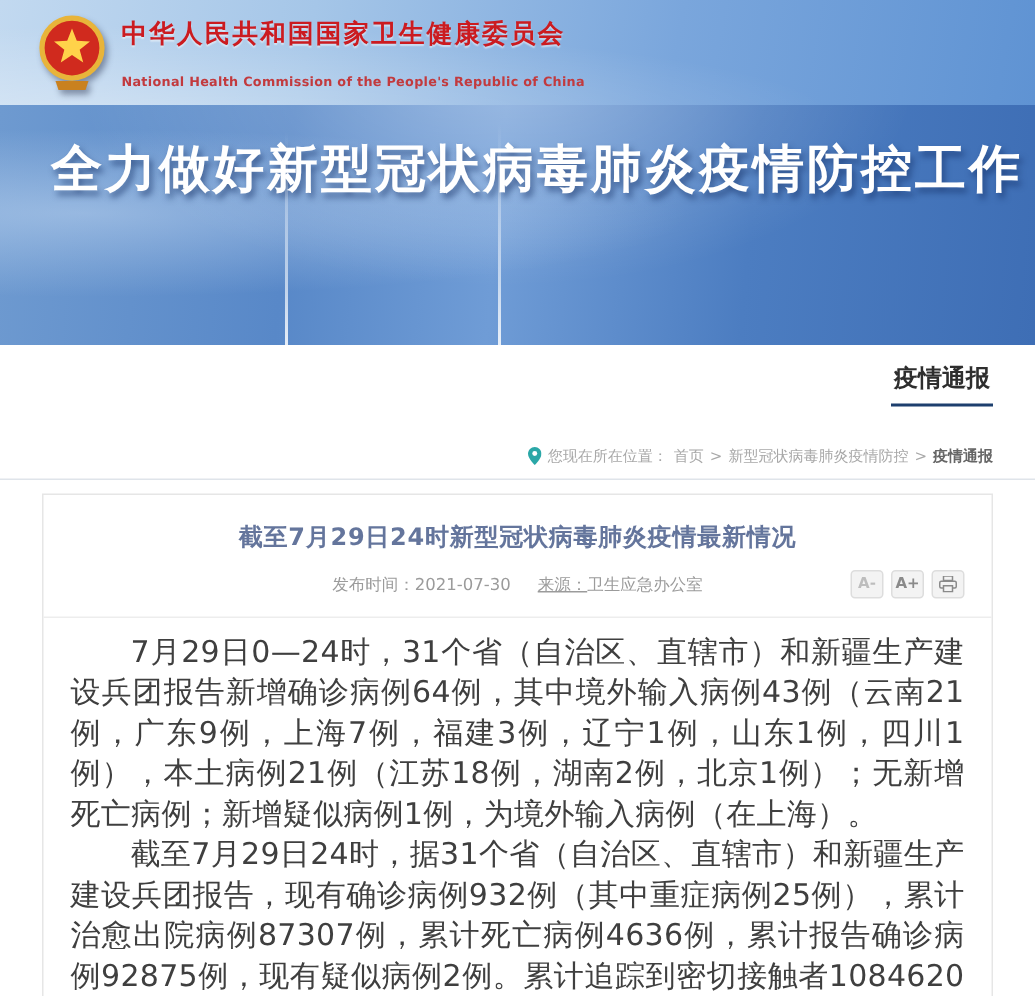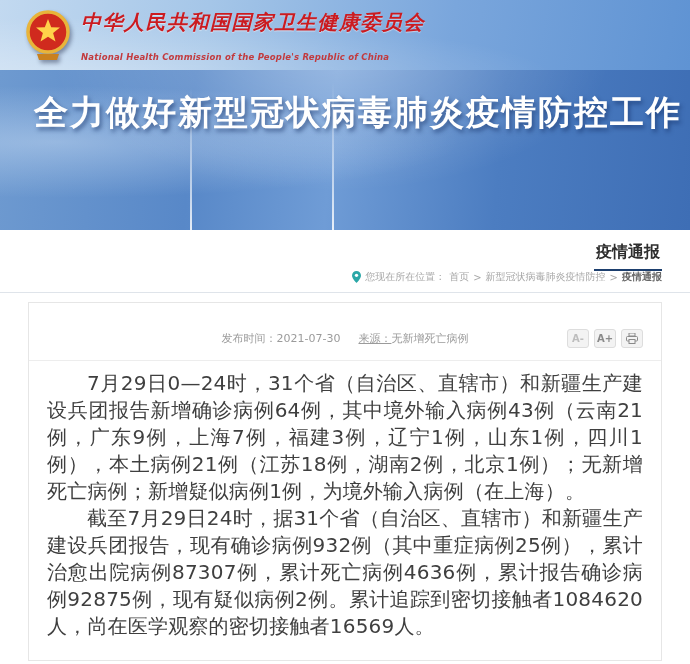--- a/index.html
+++ b/index.html
@@ -14,26 +14,26 @@
   .site-header {
     height: 70px;
     background:
       radial-gradient(ellipse at 12% 110%, rgba(255,255,255,.35), transparent 55%),
       linear-gradient(100deg, #c2d9f0 0%, #a5c6e8 30%, #7aa6dc 65%, #5f93d3 100%);
     display: flex; align-items: center; padding-left: 25px;
   }
   .emblem { width: 46px; height: 50px; flex: 0 0 auto; filter: drop-shadow(2px 3px 2px rgba(30,40,70,.45)); }
   .header-text { margin-left: 10px; }
   .site-title {
-    font-size: 20px; font-weight: bold; letter-spacing: 1.5px;
-    color: var(--accent-red, #cb1b20); text-shadow: 0 1px 1px rgba(255,255,255,.5); font-style: italic;
+    font-size: 17px; font-weight: bold; letter-spacing: 1.5px;
+    color: var(--accent-red, #cb1b20); text-shadow: 0 1px 1px rgba(255,255,255,.5);
   }
   .site-subtitle {
     margin-top: 16px; font-size: 8.5px; letter-spacing: .2px;
-    color: var(--accent-red-soft, #c23a3e); font-weight: bold; font-style: italic;
+    color: var(--accent-red-soft, #c23a3e); font-weight: bold;
   }
 
   
   .banner {
     height: 160px; position: relative; overflow: hidden;
     background:
       radial-gradient(ellipse at 48% -10%, rgba(255,255,255,.30), transparent 55%),
       radial-gradient(ellipse at 8% 45%, rgba(210,228,248,.45), transparent 45%),
       linear-gradient(95deg, #6e9ad0 0%, #5888c8 28%, #6f9cd6 48%, #4c7dc1 72%, #3e6eb5 100%);
   }
@@ -56,21 +56,21 @@
     padding: 12px 28px 0 33px;
     flex-direction: column;
   }
   .section-tab {
     font-size: 16px; font-weight: bold; color: #2e2e2e;
     padding: 0 2px 6px; margin-bottom: -1px; cursor: pointer;
     border-bottom: 2px solid var(--underline-navy, #1d3f6e);
   }
   .breadcrumb {
     display: flex; align-items: center; gap: 4px;
-    font-size: 10px; color: #a8a8a8; padding-bottom: 8px; white-space: nowrap;
+    font-size: 10px; color: #a8a8a8; padding-bottom: 8px; white-space: nowrap; margin-top: 27px;
   }
   .pin-icon { width: 9px; height: 12px; flex: 0 0 auto; }
   .breadcrumb a { color: #a8a8a8; text-decoration: none; cursor: pointer; }
   .crumb-current { color: #666666; font-weight: bold; }
   .rule { height: 1px; background: #dfe4ea; }
 
   
   .article-box {
     margin: 9px 28px 0; border: 1px solid #e6e6e6; background: #fff;
     padding: 15px 18px 20px;
@@ -145,24 +145,25 @@
       <a>首页</a>
       <span class="sep">&gt;</span>
       <a>新型冠状病毒肺炎疫情防控</a>
       <span class="sep">&gt;</span>
       <span class="crumb-current">疫情通报</span>
     </div>
   </div>
   <div class="rule"></div>
 
   <article class="article-box">
+    <h1 class="article-title">截至7月29日24时新型冠状病毒肺炎疫情最新情况</h1>
 
     <div class="meta-row">
       <div class="meta">
-        <span>发布时间：</span><span>2021-07-30</span><span class="meta-gap">来源：</span><span>无新增死亡病例</span>
+        <span>发布时间：</span><span>2021-07-30</span><span class="meta-gap">来源：</span><span>卫生应急办公室</span>
       </div>
       <div class="toolbar">
         <button class="tool-btn dim">A-</button>
         <button class="tool-btn">A+</button>
         <button class="tool-btn">
           <svg class="printer-icon" viewBox="0 0 12 11">
             <rect x="3" y="0" width="6" height="3" fill="none" stroke="#8a8a8a" stroke-width="1"></rect>
             <rect x="0.5" y="3.5" width="11" height="4.5" rx="1" fill="none" stroke="#8a8a8a" stroke-width="1"></rect>
             <rect x="3" y="6.5" width="6" height="4" fill="#f3f3f3" stroke="#8a8a8a" stroke-width="1"></rect>
           </svg>

